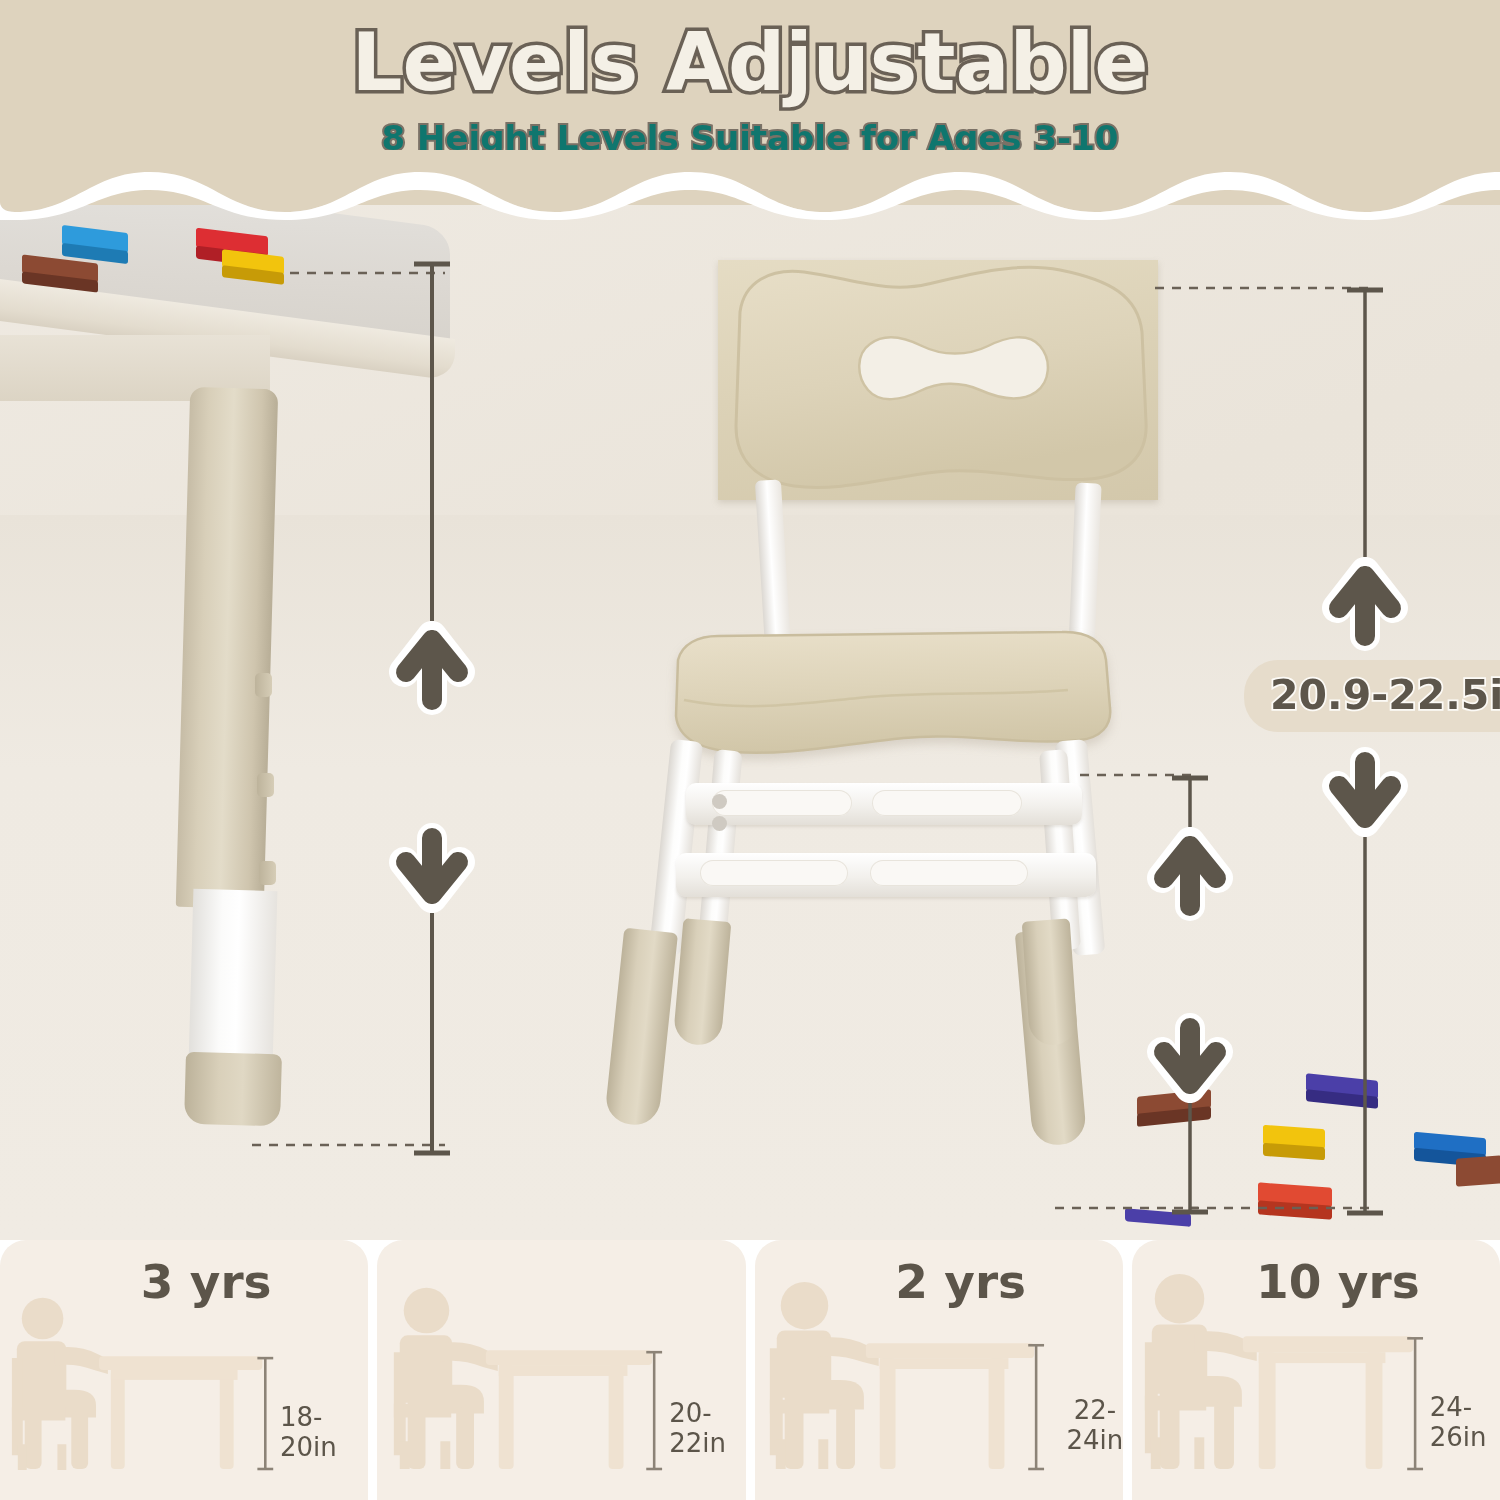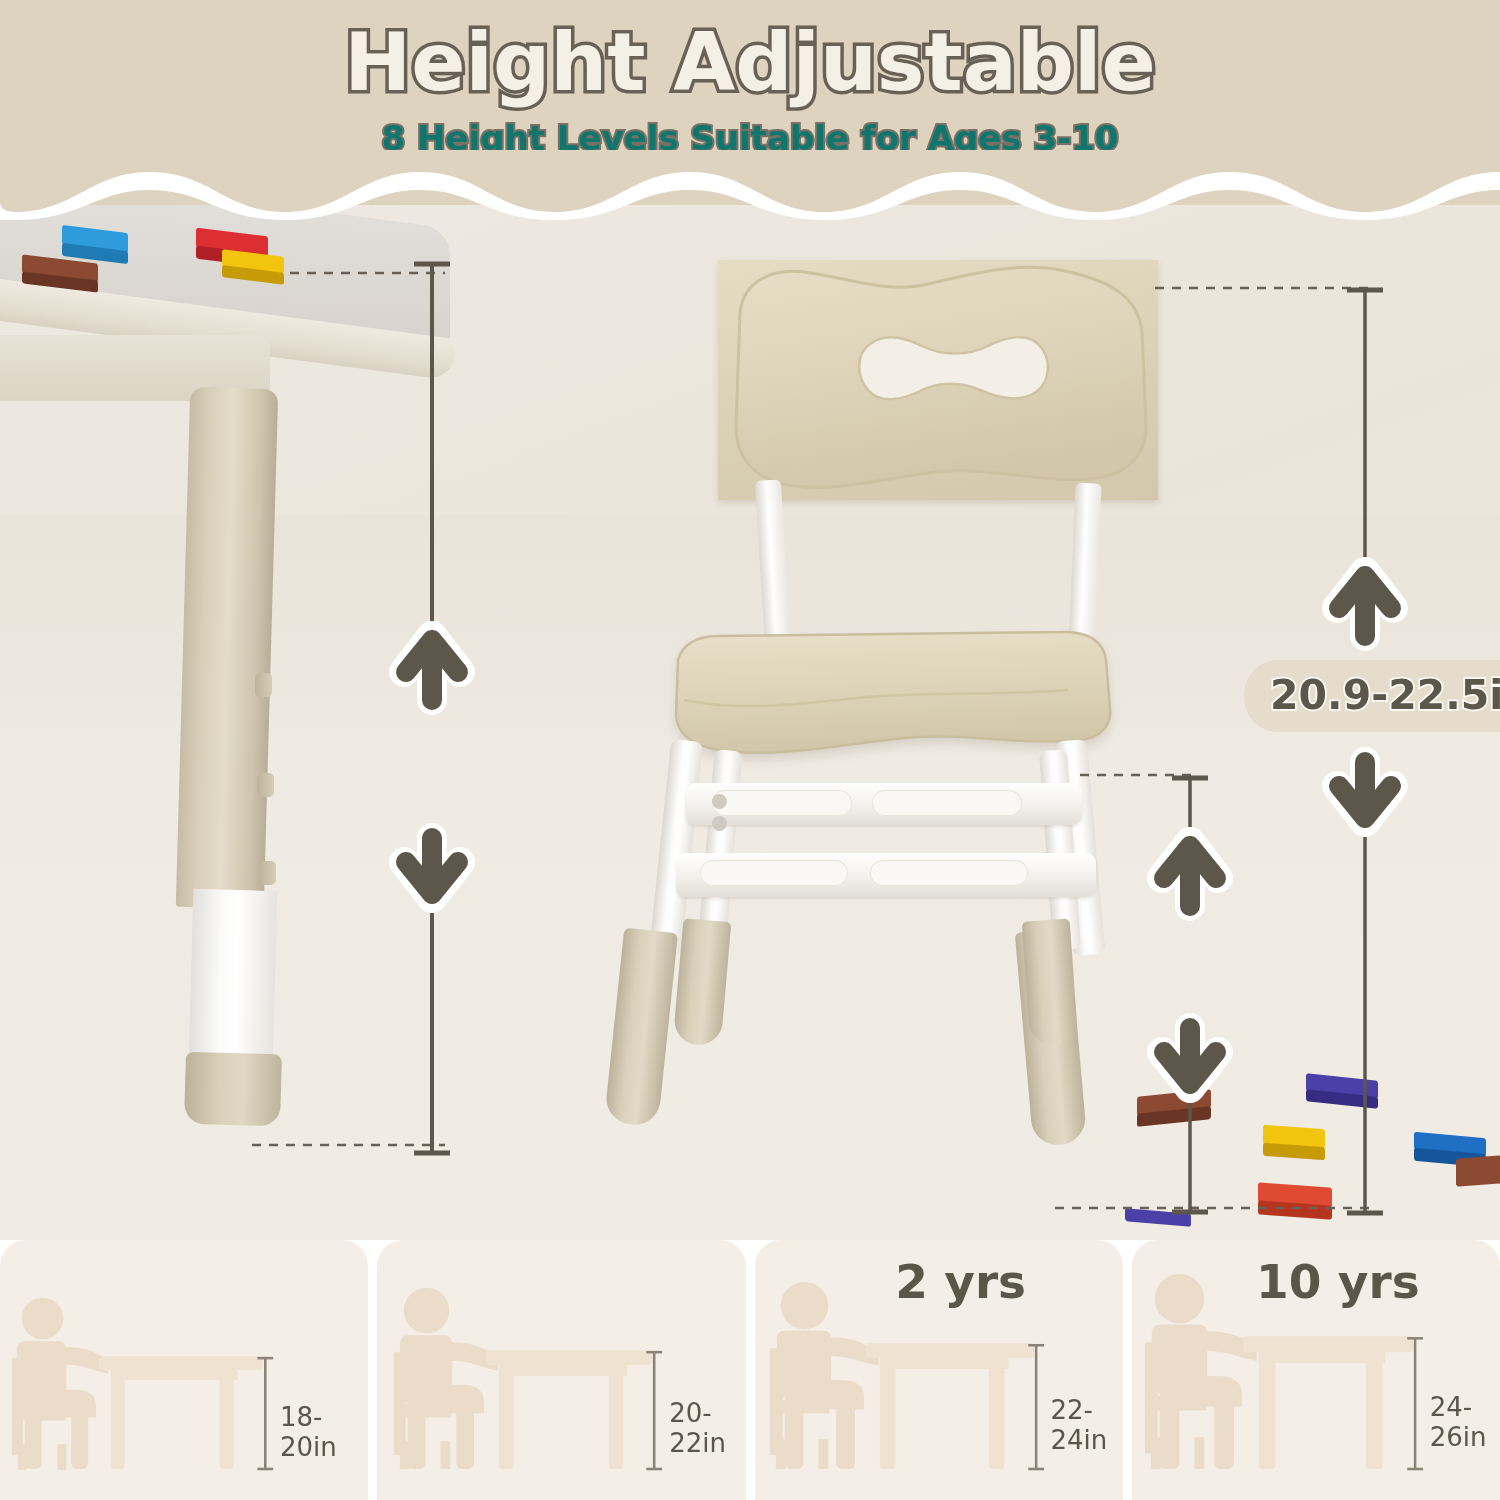--- a/index.html
+++ b/index.html
@@ -327,21 +327,21 @@
     </g>
     <g>
       <path d="M1190,1088 L1190,1028 M1190,1088 L1162,1052 M1190,1088 L1218,1052" stroke="#FFFFFF" stroke-width="30" stroke-linecap="round" stroke-linejoin="round" fill="none"></path>
       <path d="M1190,1084 L1190,1028 M1190,1084 L1164,1052 M1190,1084 L1216,1052" stroke="#5D564B" stroke-width="20" stroke-linecap="round" stroke-linejoin="round" fill="none"></path>
     </g>
   </svg>
 
   <div class="pill" style="left:1244px;top:660px;">20.9-22.5in</div>
 
   <div class="header">
-    <div class="header-title">Height Adjustable</div>
+    <div class="header-title">Levels Adjustable</div>
     <div class="header-sub">8 Height Levels   Suitable for Ages 3-10</div>
   </div>
   <svg class="scallop" viewBox="0 0 1500 70" preserveAspectRatio="none">
     <path d="M0,0 L1500,0 L1500,22
              C1440,22 1425,62 1365,62 C1305,62 1290,22 1230,22
              C1170,22 1155,62 1095,62 C1035,62 1020,22 960,22
              C900,22 885,62 825,62 C765,62 750,22 690,22
              C630,22 615,62 555,62 C495,62 480,22 420,22
              C360,22 345,62 285,62 C225,62 210,22 150,22
              C90,22 75,62 15,62 C5,62 0,58 0,52 Z" fill="#DED3BE"></path>
@@ -355,20 +355,21 @@
              C1175,40 1162,70 1095,70 C1028,70 1015,40 960,40
              C905,40 892,70 825,70 C758,70 745,40 690,40
              C635,40 622,70 555,70 C488,70 475,40 420,40
              C365,40 352,70 285,70 C218,70 205,40 150,40
              C95,40 82,70 15,70 L0,70 Z" fill="#FFFFFF"></path>
   </svg>
 
   <div class="cards">
 
     <div class="card">
+      <div class="card-title">3 yrs</div>
       <svg class="card-svg" viewBox="0 0 372 260">
         <g fill="#EADCC9">
           <circle cx="43" cy="78" r="21"></circle>
           <path d="M25,101 h34 a8,8 0 0 1 8,8 v62 h-50 v-62 a8,8 0 0 1 8,-8 z"></path>
           <path d="M55,108 q24,-4 44,6 l10,5 v15 l-14,-4 q-22,-8 -40,-4 z"></path>
           <path d="M25,150 h50 q22,0 22,16 v12 h-72 z"></path>
           <rect x="25" y="172" width="17" height="58" rx="6"></rect>
           <rect x="72" y="172" width="17" height="58" rx="6"></rect>
           <path d="M12,118 h11 v98 h-11 z"></path>
           <path d="M12,168 h54 v13 h-54 z"></path>
@@ -439,21 +440,21 @@
           <rect x="126" y="118" width="16" height="112" rx="4"></rect>
           <rect x="236" y="118" width="16" height="112" rx="4"></rect>
           <rect x="126" y="118" width="130" height="11"></rect>
         </g>
         <g stroke="#8C8377" stroke-width="2.6" fill="none">
           <line x1="284" y1="105" x2="284" y2="230"></line>
           <line x1="276" y1="105" x2="292" y2="105"></line>
           <line x1="276" y1="230" x2="292" y2="230"></line>
         </g>
       </svg>
-      <div class="card-dim" style="left:296px;top:155px;">22-24in</div>
+      <div class="card-dim" style="left:312px;top:155px;text-align:center;">22-24in</div>
     </div>
 
     <div class="card">
       <div class="card-title">10 yrs</div>
       <svg class="card-svg" viewBox="0 0 372 260">
         <g fill="#EADCC9">
           <circle cx="48" cy="58" r="25"></circle>
           <path d="M28,84 h40 a8,8 0 0 1 8,8 v62 h-56 v-62 a8,8 0 0 1 8,-8 z"></path>
           <path d="M63,92 q28,-4 51,7 l12,5 v17 l-16,-4 q-26,-9 -47,-5 z"></path>
           <path d="M28,136 h58 q25,0 25,18 v13 h-83 z"></path>

